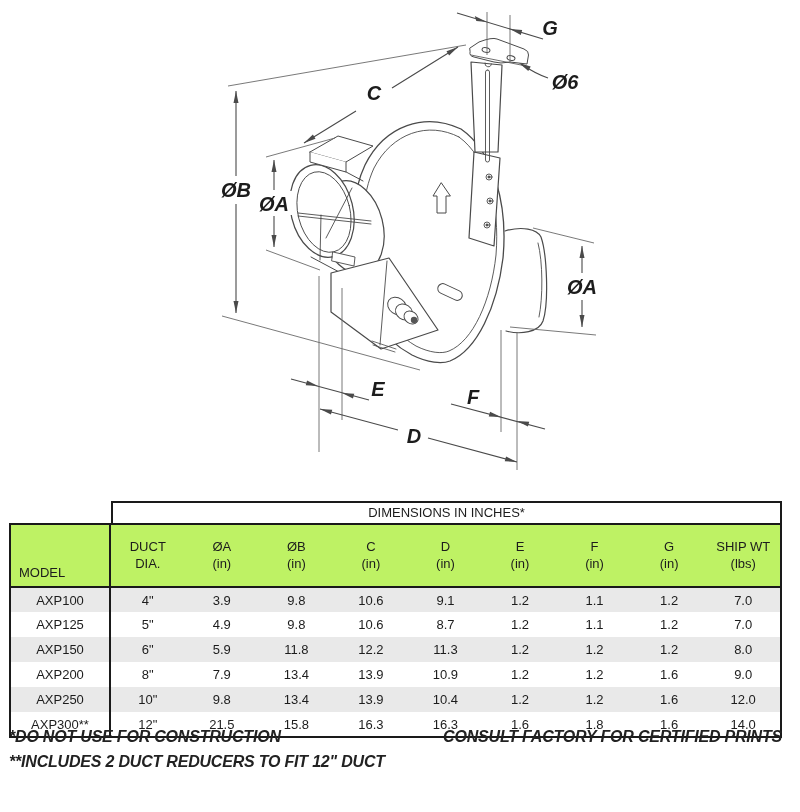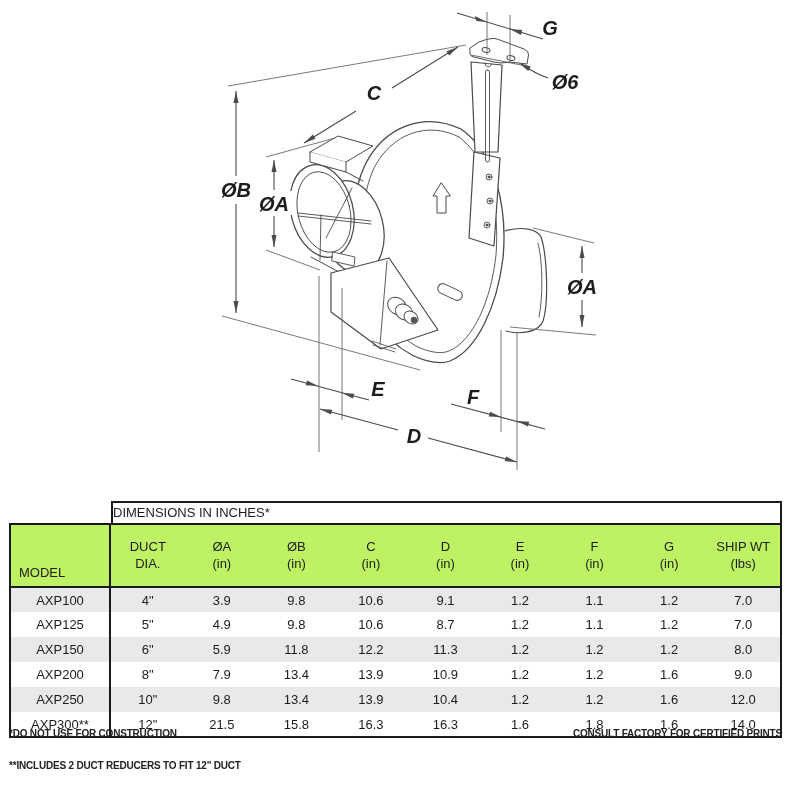--- a/index.html
+++ b/index.html
@@ -4,38 +4,38 @@
 <style>
   html,body{margin:0;padding:0;background:#ffffff;}
   .page{position:relative;width:800px;height:812px;background:#fff;overflow:hidden;
         font-family:"Liberation Sans",sans-serif;color:#1c1c1c;}
   .drawing{position:absolute;left:0;top:0;width:800px;height:500px;}
   .dim-label{font-family:"Liberation Sans",sans-serif;font-weight:bold;font-style:italic;
              font-size:20px;fill:#1c1c1c;}
   
   .table-wrap{position:absolute;left:9px;top:501px;width:773px;}
   .spanner{margin-left:102px;height:20px;border:2px solid #1a1a1a;border-bottom:none;
-           background:#fff;text-align:left;font-size:13px;line-height:20px;}
+           background:#fff;text-align:center;font-size:13px;line-height:20px;}
   table.dims{width:100%;border-collapse:collapse;table-layout:fixed;border:2px solid #1a1a1a;
              font-size:13px;}
   table.dims col.c-model{width:100px;}
   table.dims th,table.dims td{padding:0;font-weight:normal;}
   tr.head th{background:#bef264;border-bottom:2px solid #1a1a1a;height:44px;
              vertical-align:middle;line-height:1.25;}
   tr.head th.model{text-align:left;vertical-align:bottom;padding:12px 0 5px 8px;
                    border-right:2px solid #1a1a1a;}
   td.model{text-align:left;padding-left:8px;border-right:2px solid #1a1a1a;}
   tr.data{height:25px;margin-left:45px;}
   tr.data:nth-child(even){background:#e9e9e9;}
   tr.data td{text-align:center;}
   
   .notes{position:absolute;left:9px;top:728px;width:773px;font-weight:bold;
-         font-size:10px;letter-spacing:-0.2px;color:#222;}
+         font-size:16px;letter-spacing:-0.2px;color:#222;font-style:italic;}
   .notes .row1{display:flex;justify-content:space-between;}
-  .notes .row2{margin-top:21px;}
+  .notes .row2{margin-top:7px;}
 </style>
 </head>
 <body>
 
 <div class="page">
 
   <svg class="drawing" viewBox="0 0 800 500">
 
     <g stroke="#4a4a4a" stroke-width="1.2" fill="none" stroke-linecap="round" stroke-linejoin="round">
 

